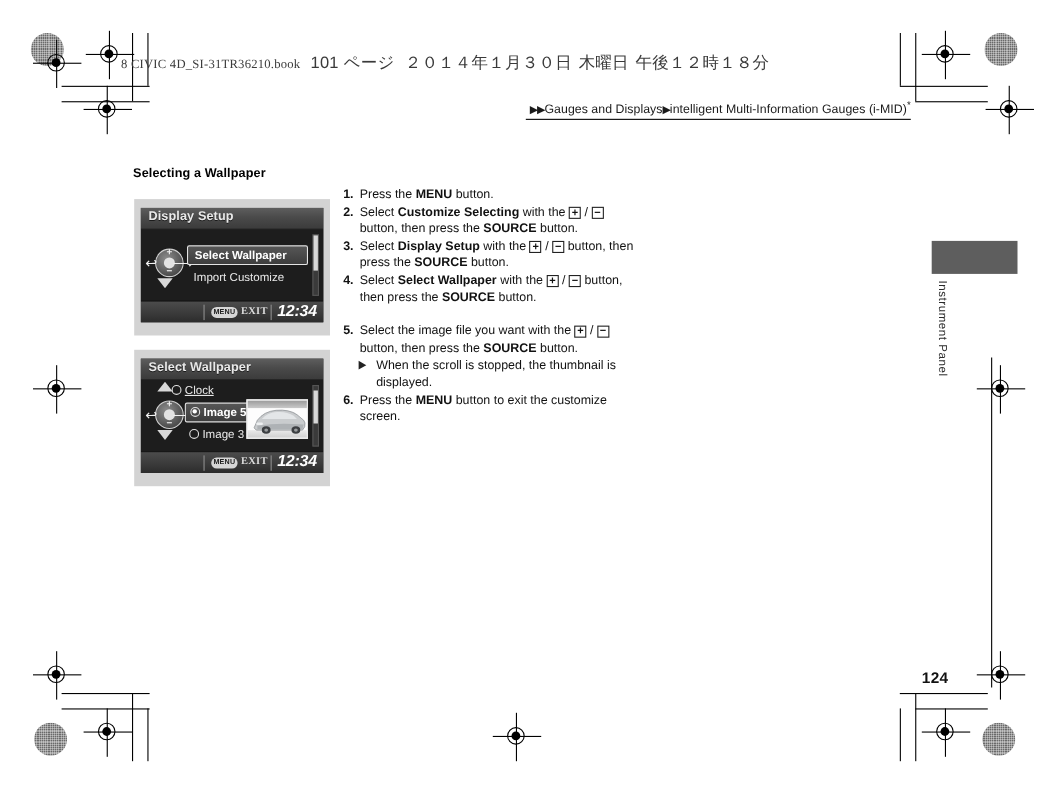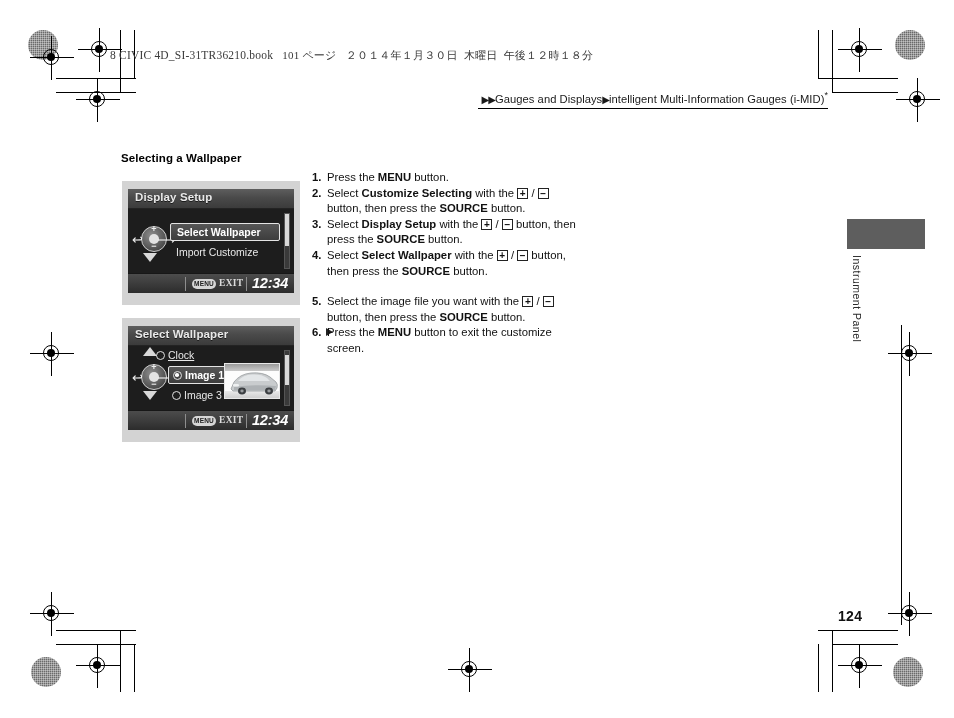--- a/index.html
+++ b/index.html
@@ -72,21 +72,21 @@
   
   .rh {
     position: absolute;
     left: 110px; top: 48px;
     font-family: "Liberation Serif", serif;
     font-size: 11.5px;
     color: #3a3a3a;
     letter-spacing: 0.2px;
     white-space: nowrap;
   }
-  .rh .jp { font-family: Liberation Serif, serif; font-size: 11px; margin-top: 23px; }
+  .rh .jp { font-family: Liberation Sans, sans-serif; font-size: 15px; margin-top: 23px; }
 
   
   .breadcrumb-wrap {
     position: absolute;
     left: 478px; top: 88px;
     width: 350px;
   }
   .breadcrumb {
     font-size: 11.2px;
     color: #1a1a1a;
@@ -587,21 +587,21 @@
         <div class="minus">−</div>
         <div class="back">↩</div>
         <div class="fwd">⟶</div>
       </div>
       <div class="arrow-dn" style="top:45px;"></div>
 
       <div class="row" style="left:28px; top:2px;text-decoration:underline;">
         <span class="radio"></span><span>Clock</span>
       </div>
       <div class="row sel" style="left:40px; top:20px; width:82px; height:18px; padding:1px 0 0 4px;">
-        <span class="radio on"></span><span>Image 1</span>
+        <span class="radio on"></span><span>Image 5</span>
       </div>
       <div class="row" style="left:44px; top:42px;">
         <span class="radio"></span><span>Image 3</span>
       </div>
 
       <div class="thumb">
         <div class="sky"></div>
         <div class="grnd"></div>
         <svg width="56" height="36" viewBox="0 0 56 36">
           <path d="M6 25 L9 18 Q15 10 26 9 Q38 8 45 13 L51 18 Q53 20 52 24 L50 27 L8 27 Z" fill="#c9ccce" stroke="#8e9295" stroke-width="0.7"></path>
@@ -625,21 +625,21 @@
   </div>
 </div>
 
 <div class="steps" id="steps-root">
     <div class="step"><span class="num">1.</span><span>Press the </span><b>MENU</b><span> button.</span></div>
     <div class="step"><span class="num">2.</span><span>Select </span><b>Customize Selecting</b><span> with the </span><span class="key">+</span><span> / </span><span class="key">−</span><span> button, then press the </span><b>SOURCE</b><span> button.</span></div>
     <div class="step"><span class="num">3.</span><span>Select </span><b>Display Setup</b><span> with the </span><span class="key">+</span><span> / </span><span class="key">−</span><span> button, then press the </span><b>SOURCE</b><span> button.</span></div>
     <div class="step"><span class="num">4.</span><span>Select </span><b>Select Wallpaper</b><span> with the </span><span class="key">+</span><span> / </span><span class="key">−</span><span> button, then press the </span><b>SOURCE</b><span> button.</span></div>
     <div class="gap"></div>
     <div class="step"><span class="num">5.</span><span>Select the image file you want with the </span><span class="key">+</span><span> / </span><span class="key">−</span><span> button, then press the </span><b>SOURCE</b><span> button.</span></div>
-    <div class="sub"><span class="tri"></span></div>
+    <div class="sub"><span class="tri"></span><span>When the scroll is stopped, the thumbnail is displayed.</span></div>
     <div class="step"><span class="num">6.</span><span>Press the </span><b>MENU</b><span> button to exit the customize screen.</span></div>
   </div>
 
 <div class="side-block"></div>
 <div class="side-tab-label">Instrument Panel</div>
 <div class="side-rule"></div>
 
 <div class="pageno">124</div>
 
 </body></html>

